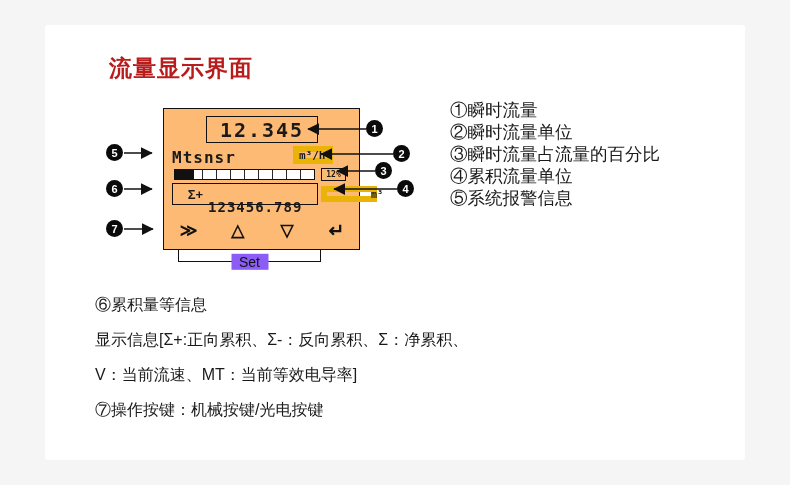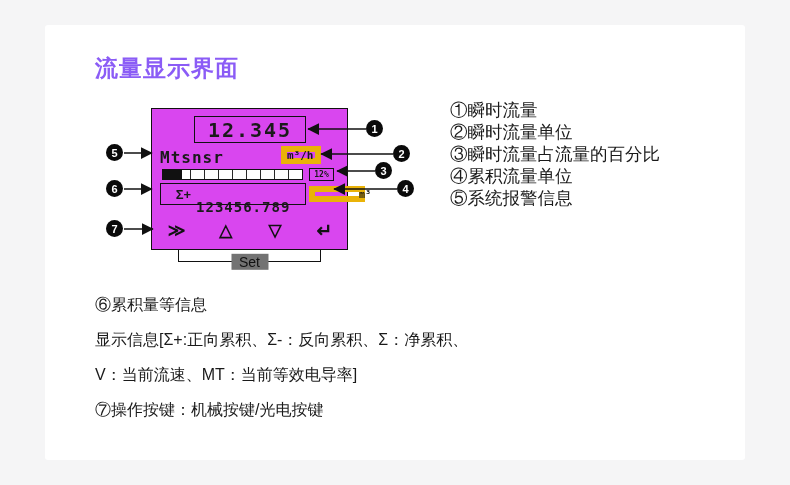--- a/index.html
+++ b/index.html
@@ -11,31 +11,31 @@
     overflow:hidden;
   }
   .card {
     position:relative;
     width:700px; height:435px;
     margin:25px auto 0 45px;
     background:#ffffff;
     border-radius:3px;
   }
   .title {
-    position:absolute; left:50px; top:28px;
-    font-size:23px; font-weight:bold; color:#8b5cf6;
+    position:absolute; left:64px; top:28px;
+    font-size:23px; font-weight:bold; color:#b91c1c;
     letter-spacing:1px;
   }
   .diagram { position:absolute; inset:0; }
 
   
   .device {
-    position:absolute; left:106px; top:83px;
+    position:absolute; left:118px; top:83px;
     width:197px; height:142px;
-    border:1.5px solid #111; background:#d946ef;
+    border:1.5px solid #111; background:#fdba74;
   }
   .display-box {
     position:absolute; left:42px; top:7px; width:112px; height:27px;
     border:1.5px solid #111;
     display:flex; align-items:center; justify-content:center;
     font-family:"DejaVu Sans Mono", monospace;
     font-size:20px; font-weight:bold; letter-spacing:2px;
   }
   .alarm {
     position:absolute; left:8px; top:39px;
@@ -86,21 +86,21 @@
   .key.enter { font-size:19px; }
 
   
   .set-bracket {
     position:absolute; left:133px; top:225px; width:143px; height:12px;
     border-left:1.5px solid #111; border-right:1.5px solid #111; border-bottom:1.5px solid #111;
   }
   .set-label {
     position:absolute; left:50%; bottom:0;
     transform:translate(-50%, 55%);
-    background:#737373; padding:0 8px;
+    background:#8b5cf6; padding:0 8px;
     font-size:14px; color:#111;
   }
 
   
   .badge {
     position:absolute; width:17px; height:17px; border-radius:50%;
     background:#0a0a0a; color:#fff;
     display:flex; align-items:center; justify-content:center;
     font-size:11px; font-weight:bold;
   }

